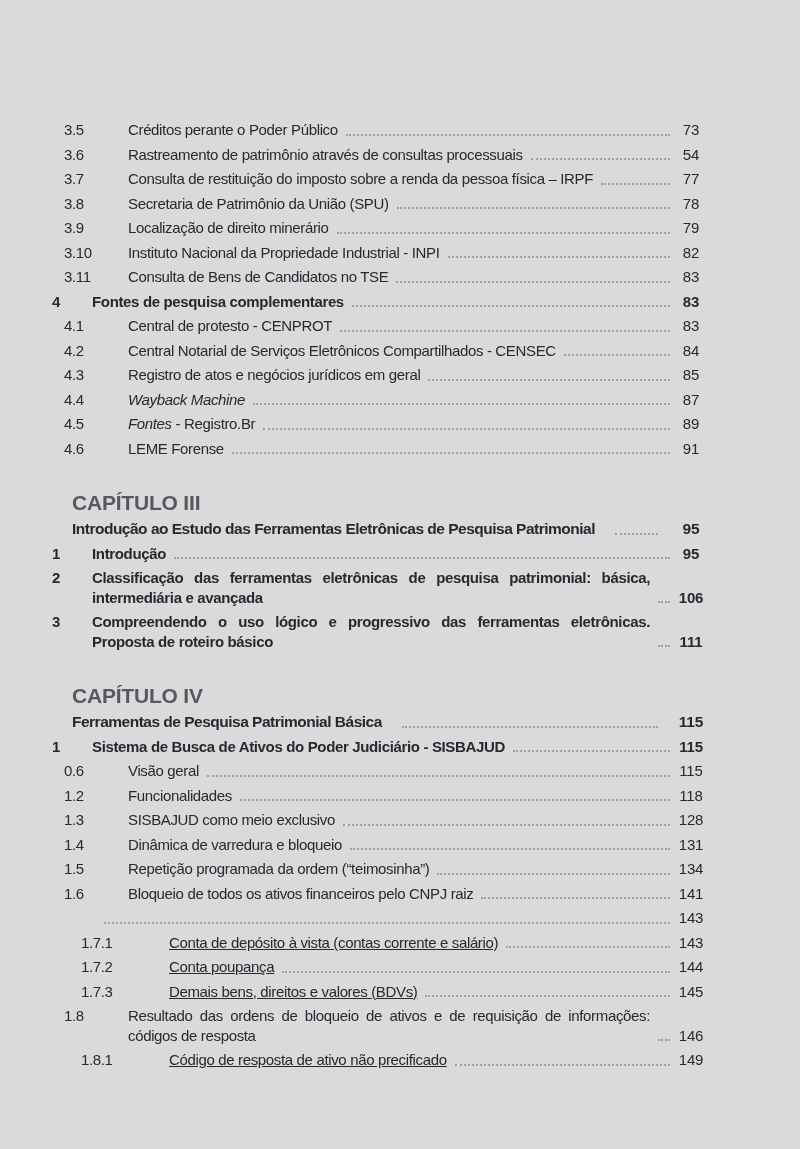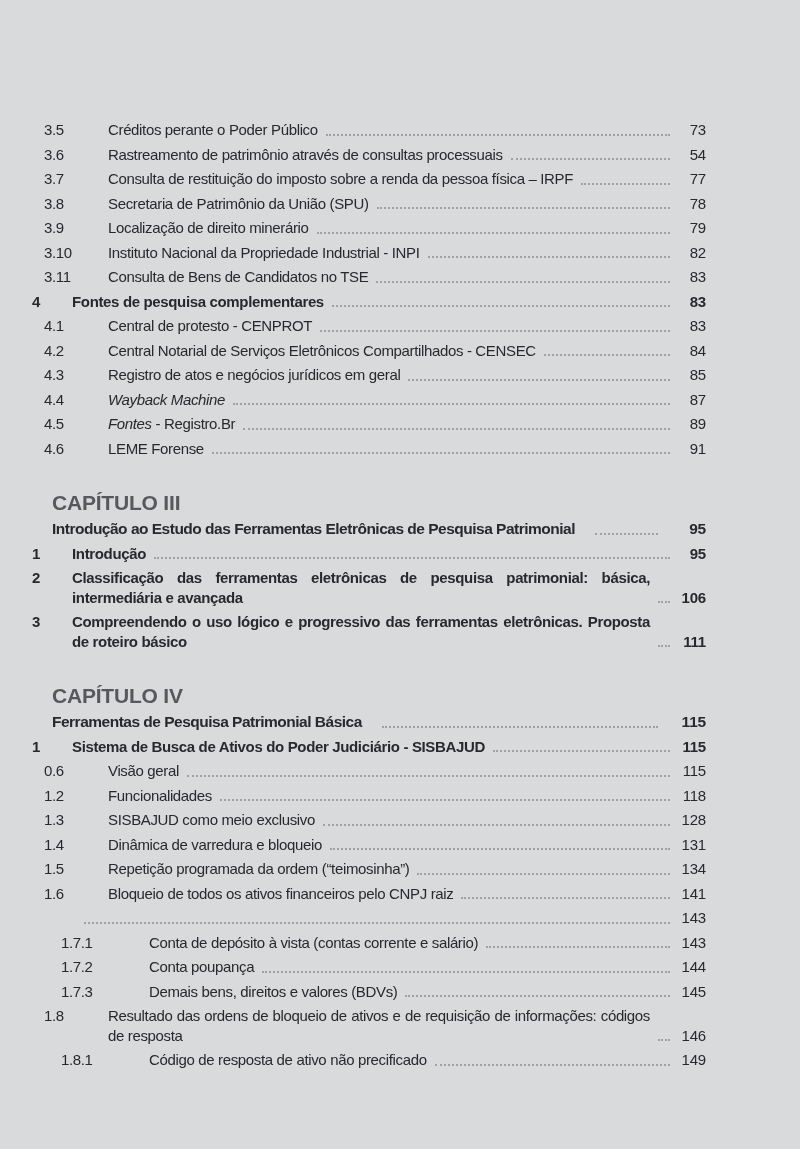--- a/index.html
+++ b/index.html
@@ -9,49 +9,49 @@
   html,body{ margin:0; padding:0; }
   body{
     width:800px; height:1149px; overflow:hidden;
     background:var(--bg);
     color:var(--text);
     font-family:"Liberation Sans","DejaVu Sans",sans-serif;
     font-stretch:87.5%;
   }
   .page{
     width:800px; height:989px;
-    padding:117px 94px 0 52px;
+    padding:117px 94px 0 72px;
   }
   
   .row{
     display:flex; align-items:flex-end;
     font-size:15px; line-height:19.5px; letter-spacing:-0.35px;
     padding:3px 0 2px 0;
   }
   .row .label{
     flex:0 1 auto; min-width:0;
     text-align:justify;
   }
   .num{ display:inline-block; }
   .lv1{ margin-left:0;font-weight:bold; }
   .lv1 .num{ width:20px; }
   .lv1 .label{ padding-left:20px; text-indent:-20px; }
   .lv2{ margin-left:24px; }
   .lv2 .num{ width:32px; }
   .lv2 .label{ padding-left:32px; text-indent:-32px; }
   .lv3{ margin-left:53px; }
   .lv3 .num{ width:44px; }
-  .lv3 .label{ padding-left:44px; text-indent:-44px; }
+  .lv3 .label{ padding-left:44px; text-indent:-44px;text-decoration:underline; }
   .dots{
     flex:1 1 auto; min-width:12px; height:0;
     border-bottom:2px dotted var(--dots);
     margin:0 6px 4px 8px;
   }
   .pagenum{
-    flex:0 0 auto; min-width:30px; text-align:right;
+    flex:0 0 auto; min-width:30px; text-align:center;
     letter-spacing:-0.2px;
   }
   .it{ font-style:italic;margin-top:8px; }
   
   .chapter{ margin-top:30px; }
   .chapter-heading{
     font-weight:bold; font-size:21px; line-height:26px;
     letter-spacing:-0.2px; color:var(--heading);
   }
   .chapter-title-row{

